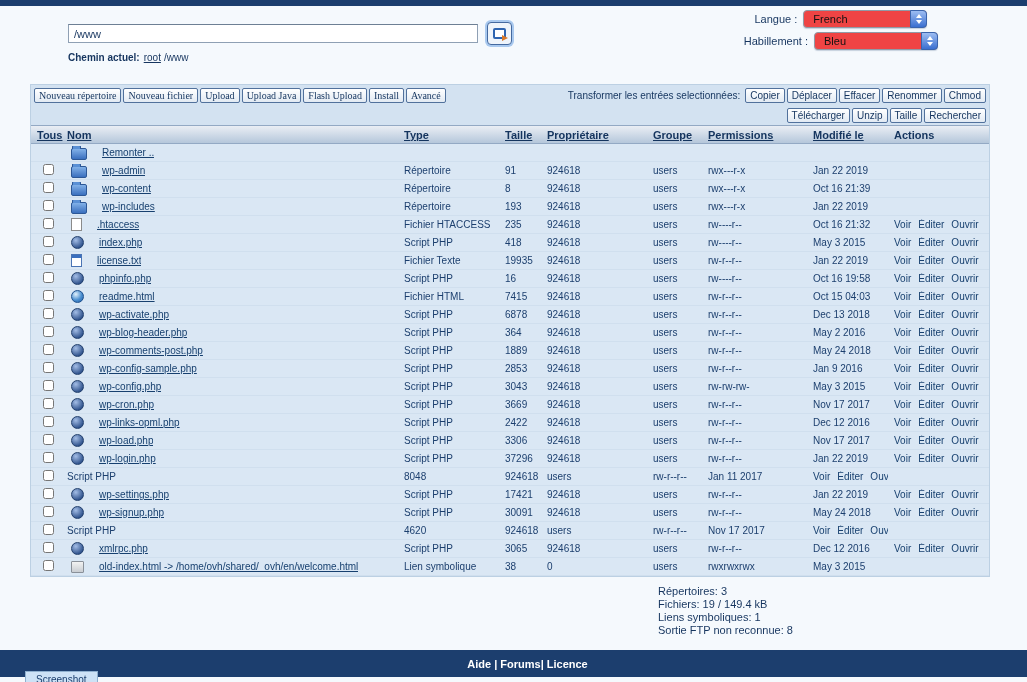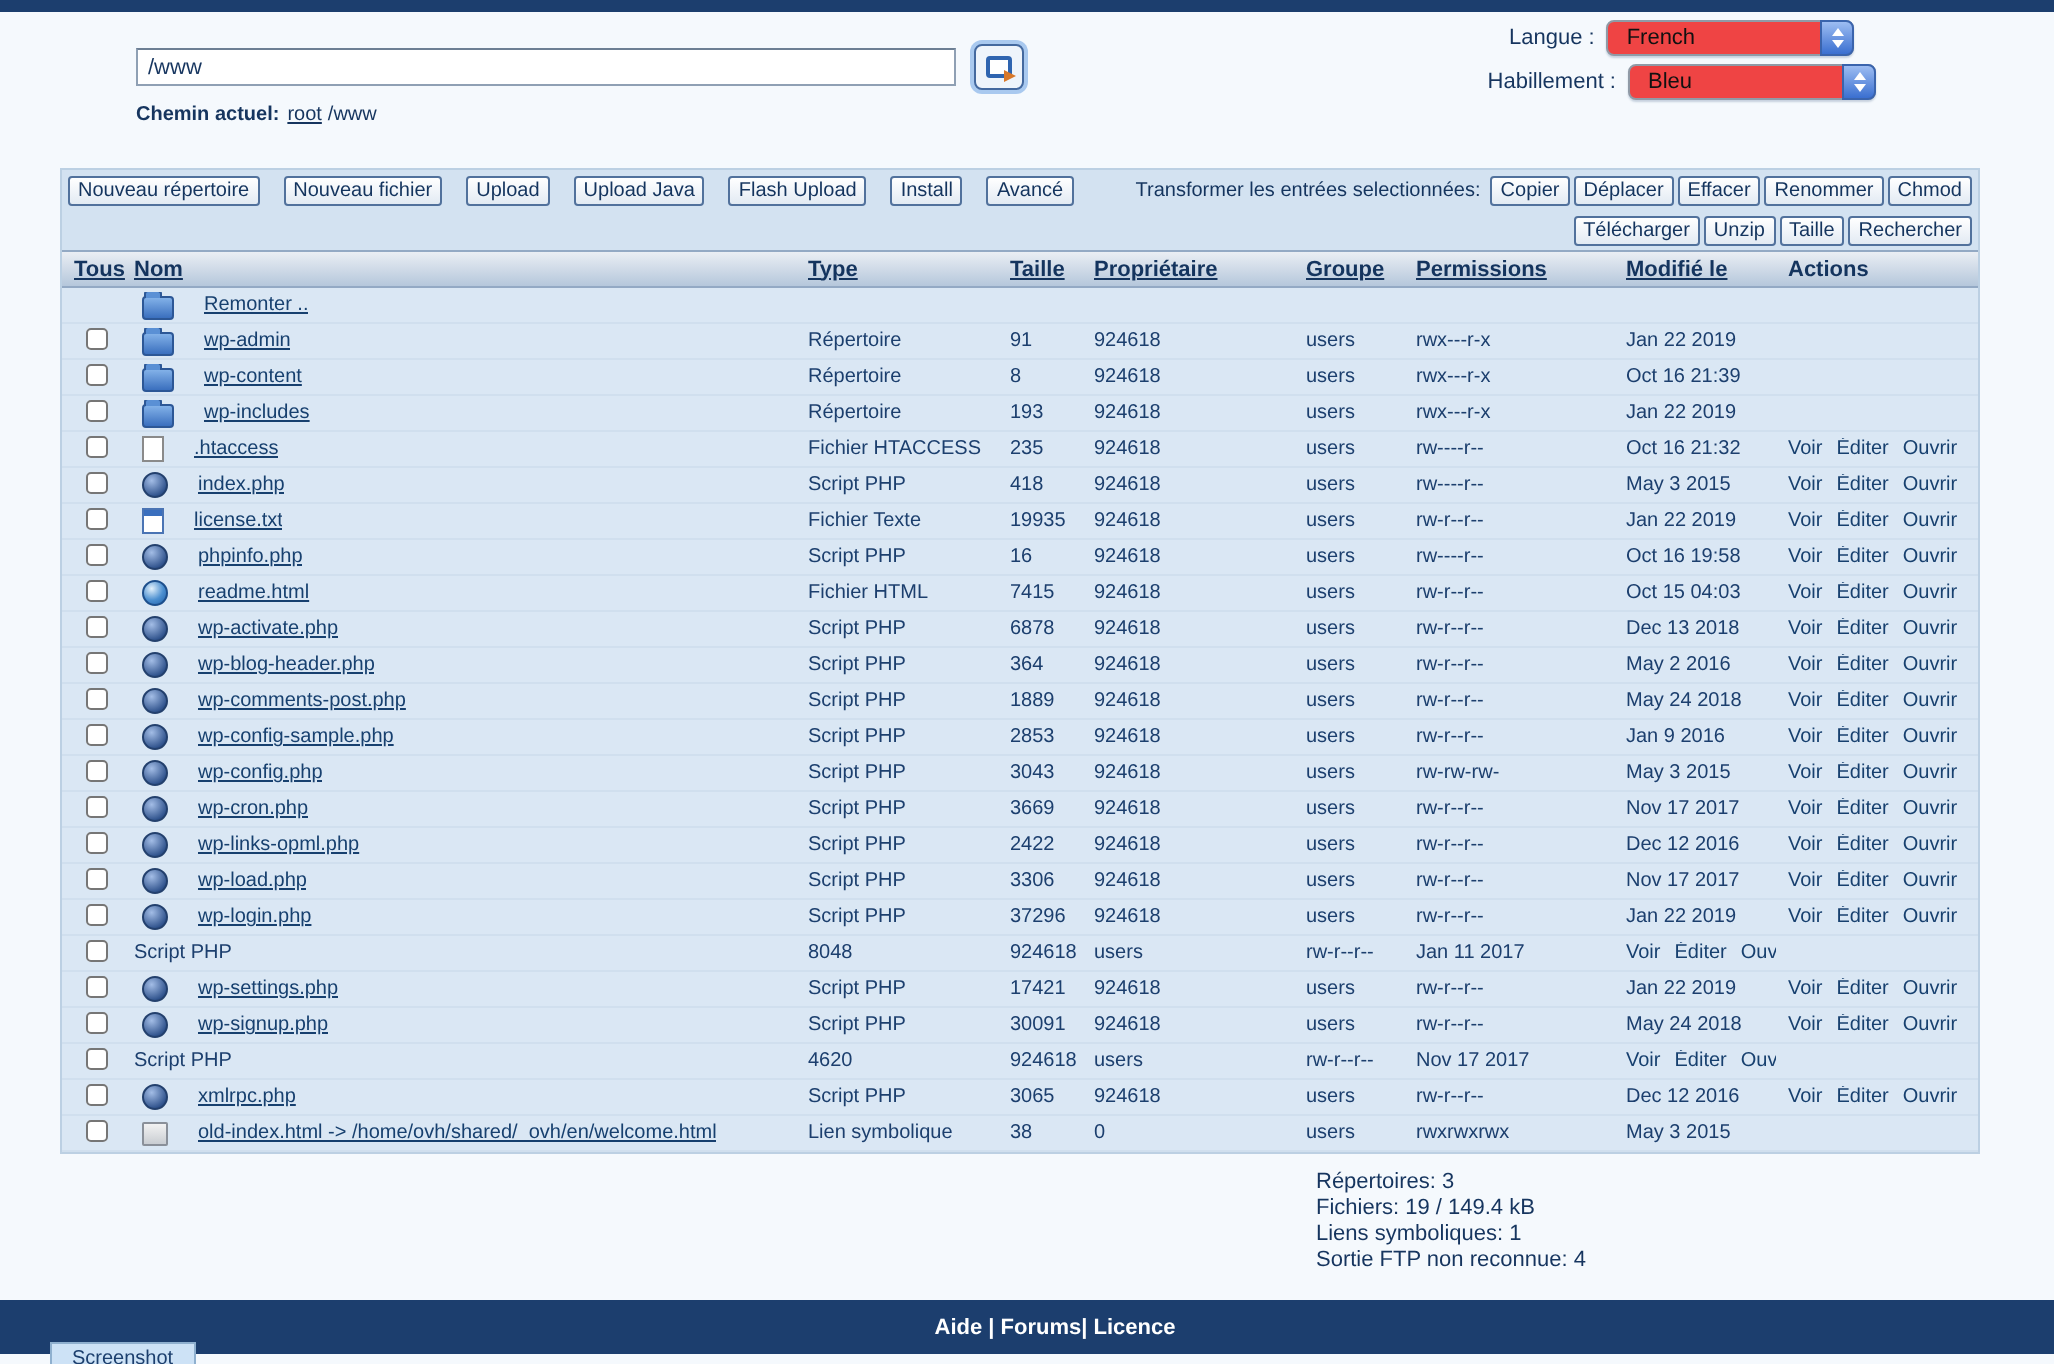--- a/index.html
+++ b/index.html
@@ -36,21 +36,21 @@
             border:1px solid #3a64ad; display:flex; flex-direction:column;
             align-items:center; justify-content:center; gap:2px; }
   .tri-up   { width:0; height:0; border-left:3px solid transparent; border-right:3px solid transparent; border-bottom:4px solid #fff; }
   .tri-down { width:0; height:0; border-left:3px solid transparent; border-right:3px solid transparent; border-top:4px solid #fff; }
 
   
   .fm { position:absolute; left:30px; top:84px; width:960px; background:#d9e6f3;
         border:1px solid #bcd0e3; }
   .toolbar { height:20px; display:flex; align-items:center; padding:0 3px; background:#d3e2f1; }
   .toolbar2 { justify-content:flex-end; }
-  .tb-left { display:flex; gap:12px; }
+  .tb-left { display:flex; gap:2px;font-family:Liberation Serif, serif; }
   .tb-right { margin-left:auto; display:flex; gap:2px; align-items:center; }
   .btn { font-family:inherit; font-size:10px; color:#14345e; background:linear-gradient(#ffffff,#e2eaf3);
          border:1px solid #51719c; border-radius:2px; padding:1px 4px; height:15px; line-height:11px;
          cursor:pointer; white-space:nowrap; }
   .transform-label { font-size:10px; color:#14345e; margin-right:3px; white-space:nowrap; }
 
   .grid-row { display:grid; grid-template-columns:30px 337px 101px 42px 106px 55px 105px 81px 103px; }
   .thead { background:linear-gradient(#eaeef4,#b5c7db); border-top:1px solid #93a9c4;
            border-bottom:1px solid #93a9c4; height:19px; align-items:center; }
   .th { font-size:11px; font-weight:bold; color:#14345e; padding-left:6px; white-space:nowrap; }
@@ -625,20 +625,20 @@
     <div class="c">May 3 2015</div>
     <div class="c c-actions"></div>
   </div>
     </div>
 </div>
 
 <div class="summary">
   <div>Répertoires: 3</div>
   <div>Fichiers: 19 / 149.4 kB</div>
   <div>Liens symboliques: 1</div>
-  <div>Sortie FTP non reconnue: 4</div>
+  <div>Sortie FTP non reconnue: 8</div>
 </div>
 
 <div class="footer">
   <span class="footer-links">Aide | Forums| Licence</span>
 </div>
 
 <div class="screenshot-tab">Screenshot</div>
 
 </body></html>

